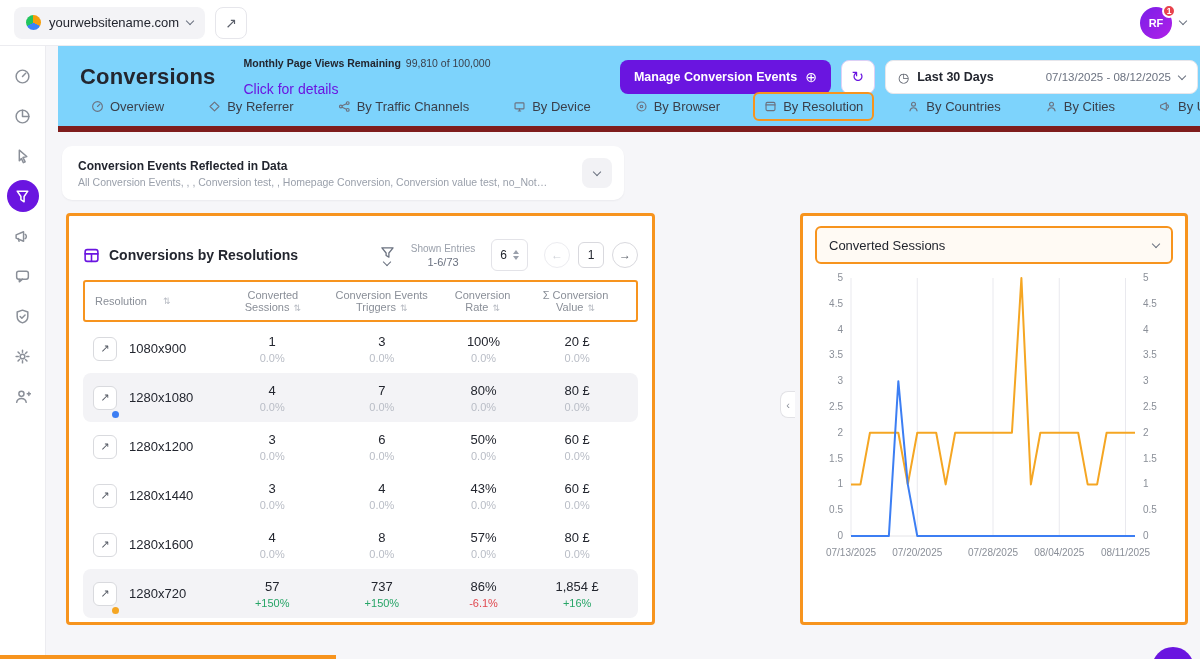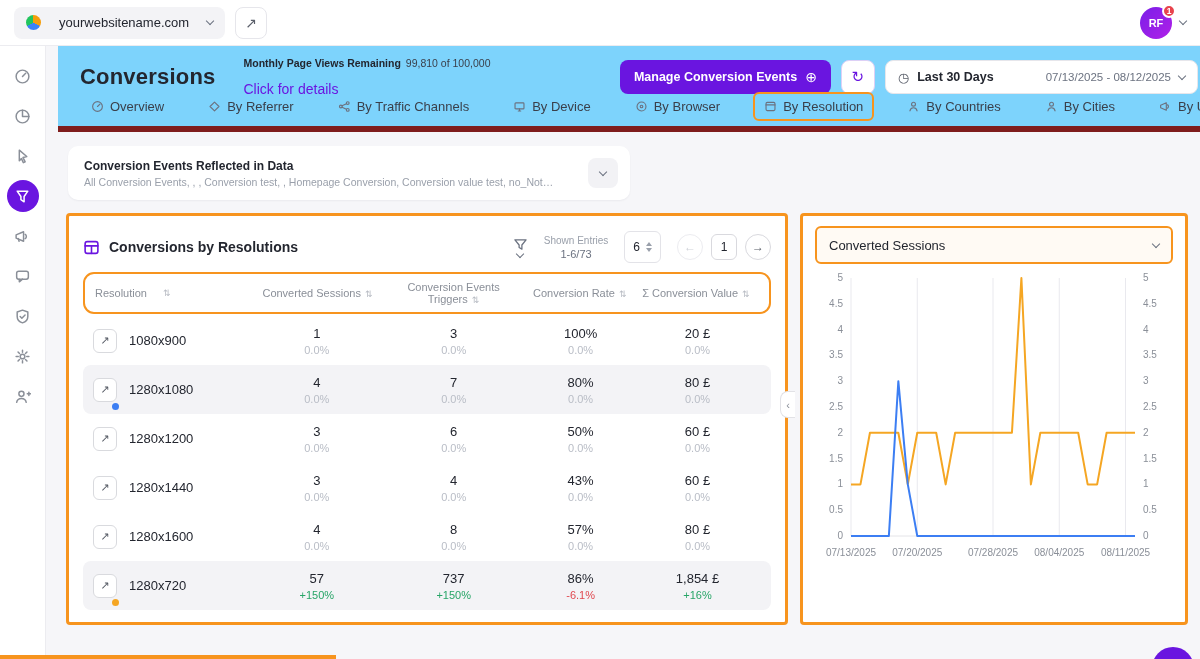--- a/index.html
+++ b/index.html
@@ -2,21 +2,21 @@
 <html><head>
 <meta charset="utf-8">
 <style>
   * { margin:0; padding:0; box-sizing:border-box; }
   html,body { width:1200px; height:659px; }
   body { font-family:"Liberation Sans", sans-serif; background:#f6f6f9; color:#23262f; overflow:hidden; position:relative; }
   #app { position:relative; width:1200px; height:659px; overflow:hidden; }
 
   
   .topbar { position:absolute; top:0; left:0; width:1200px; height:46px; background:#fff; border-bottom:1px solid #ececf0; display:flex; align-items:center; padding:0 14px; z-index:6; }
-  .site-pill { display:flex; align-items:center; gap:18px; background:#f3f3f6; border-radius:8px; height:32px; padding:0 12px; font-size:13px; cursor:pointer; }
+  .site-pill { display:flex; align-items:center; gap:8px; background:#f3f3f6; border-radius:8px; height:32px; padding:0 12px; font-size:13px; cursor:pointer; }
   .favicon { width:15px; height:15px; border-radius:50%; background:conic-gradient(#f59e0b 0 120deg,#3b82f6 120deg 240deg,#22c55e 240deg 360deg); }
   .chev { display:inline-block; width:6px; height:6px; border-right:1.6px solid #6b7280; border-bottom:1.6px solid #6b7280; transform:rotate(45deg); margin-top:-3px; }
   .open-btn { margin-left:10px; width:32px; height:32px; border:1px solid #e6e6eb; background:#fff; border-radius:8px; display:flex; align-items:center; justify-content:center; color:#5a5f6a; font-size:14px; cursor:pointer; }
   .topbar-right { margin-left:auto; display:flex; align-items:center; gap:8px; }
   .avatar { position:relative; width:32px; height:32px; border-radius:50%; background:linear-gradient(135deg,#7a1fe8,#b01fe8); color:#fff; font-size:11px; font-weight:bold; display:flex; align-items:center; justify-content:center; }
   .badge { position:absolute; top:-3px; right:-4px; min-width:14px; height:14px; border-radius:7px; background:#e8434c; border:2px solid #fff; color:#fff; font-size:8.5px; font-weight:bold; display:flex; align-items:center; justify-content:center; padding:0 2px; }
 
   
   .sidebar { position:absolute; top:46px; left:0; width:46px; height:613px; background:#fff; border-right:1px solid #ececf0; display:flex; flex-direction:column; align-items:center; padding-top:14px; gap:8px; z-index:5; }
   .side-item { width:32px; height:32px; border-radius:50%; display:flex; align-items:center; justify-content:center; cursor:pointer; }
@@ -42,48 +42,48 @@
   .date-label { font-size:12.5px; font-weight:bold; }
   .date-range { font-size:11.5px; color:#6b7280;margin-left:44px; }
 
   
   .tabs { position:absolute; left:22px; bottom:5px; display:flex; align-items:center; gap:22px; }
   .tab { display:flex; align-items:center; gap:6px; font-size:13px; color:#3a3f4a; padding:5px 9px; border:2px solid transparent; border-radius:6px; cursor:pointer; white-space:nowrap; }
   .tab.active { border-color:#f7941e; }
   .ticon { width:13px; height:13px; stroke:#6b7280; fill:none; stroke-width:1.4; stroke-linecap:round; stroke-linejoin:round; flex:none; }
 
   
-  .events-bar { position:absolute; left:68px; top:146px; width:562px; height:54px; background:#fff; border-radius:10px; box-shadow:0 1px 2px rgba(20,20,40,.05); display:flex; align-items:center; padding:0 12px 0 16px; z-index:3; }
+  .events-bar { position:absolute; left:62px; top:146px; width:562px; height:54px; background:#fff; border-radius:10px; box-shadow:0 1px 2px rgba(20,20,40,.05); display:flex; align-items:center; padding:0 12px 0 16px; z-index:3; }
   .events-text { min-width:0; }
   .events-title { font-size:12px; font-weight:bold; }
   .events-summary { font-size:10.5px; color:#9aa0ab; margin-top:3px; white-space:nowrap; overflow:hidden; text-overflow:ellipsis; max-width:470px; }
   .events-toggle { margin-left:auto; width:30px; height:30px; border-radius:8px; background:#f2f2f5; border:none; display:flex; align-items:center; justify-content:center; cursor:pointer; }
 
   
-  .panel-left { position:absolute; left:66px; top:213px; width:722px; height:412px; background:#fff; border:3px solid #f7941e; border-radius:4px; padding:12px 14px; z-index:2; }
+  .panel-left { position:absolute; left:66px; top:213px; width:589px; height:412px; background:#fff; border:3px solid #f7941e; border-radius:4px; padding:20px 14px; z-index:2; }
   .tp-head { display:flex; align-items:center; height:38px; margin-bottom:6px; }
   .tp-title { display:flex; align-items:center; gap:9px; font-size:14px; font-weight:bold; }
   .tp-title svg { width:17px; height:17px; stroke:#6a15e0; fill:none; stroke-width:1.5; stroke-linecap:round; }
   .tp-controls { margin-left:auto; display:flex; align-items:center; gap:16px; }
   .filter-stack { display:flex; flex-direction:column; align-items:center; gap:3px; cursor:pointer; }
   .filter-stack svg { width:15px; height:13px; stroke:#6b7280; fill:none; stroke-width:1.4; stroke-linejoin:round; }
   .shown { text-align:center; }
   .shown-label { font-size:10px; color:#9aa0ab; }
   .shown-value { font-size:11px; color:#6b7280; margin-top:2px; }
   .size-select { height:32px; border:1px solid #e3e3e8; border-radius:6px; display:flex; align-items:center; gap:6px; padding:0 8px; cursor:pointer; }
   .size-select .n { font-size:12px; }
   .carets { display:flex; flex-direction:column; gap:2px; }
   .caret-up { width:0; height:0; border-left:3.5px solid transparent; border-right:3.5px solid transparent; border-bottom:4px solid #9aa0ab; }
   .caret-down { width:0; height:0; border-left:3.5px solid transparent; border-right:3.5px solid transparent; border-top:4px solid #9aa0ab; }
   .pager { display:flex; align-items:center; gap:8px; }
   .pg-circle { width:26px; height:26px; border-radius:50%; border:1px solid #d9d9de; background:#fff; color:#555a64; font-size:12px; display:flex; align-items:center; justify-content:center; cursor:pointer; }
   .pg-circle.disabled { border-color:#ececf0; color:#cfd2d8; }
   .pg-page { width:26px; height:26px; border-radius:6px; border:1px solid #d9d9de; background:#fff; font-size:12px; display:flex; align-items:center; justify-content:center; }
 
-  .thead { display:flex; align-items:center; border:2px solid #f7941e; border-radius:11px; padding:7px 10px; font-size:11px; color:#8a8f98; }
+  .thead { display:flex; align-items:center; border:2px solid #f7941e; border-radius:3px; padding:7px 10px; font-size:11px; color:#8a8f98; }
   .sort { font-size:9px; color:#b6bac2; margin-left:4px; cursor:pointer; }
   .col-res { width:24%; display:flex; align-items:center; gap:12px; }
   .col-a { width:19%; text-align:center; }
   .col-b { width:22%; text-align:center; }
   .col-c { width:16%; text-align:center; }
   .col-d { width:19%; text-align:center; }
 
   .tbody { margin-top:2px; }
   .trow { display:flex; align-items:center; min-height:49px; padding:4px 10px; border-radius:8px; }
   .trow.sel { background:#f3f3f6; }

